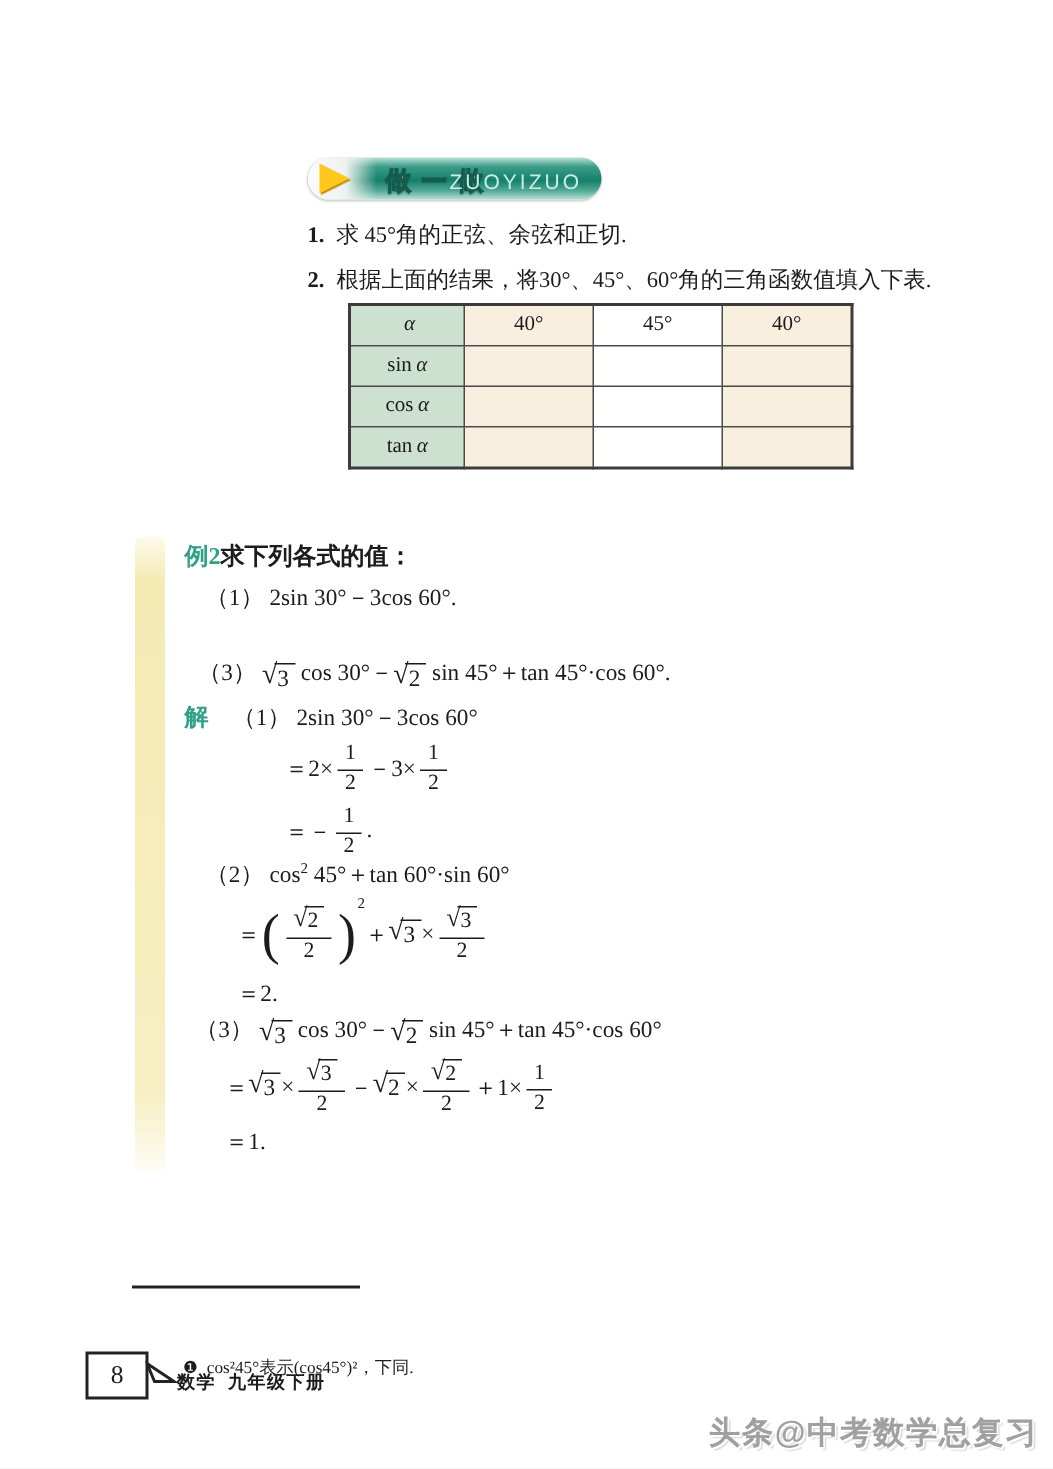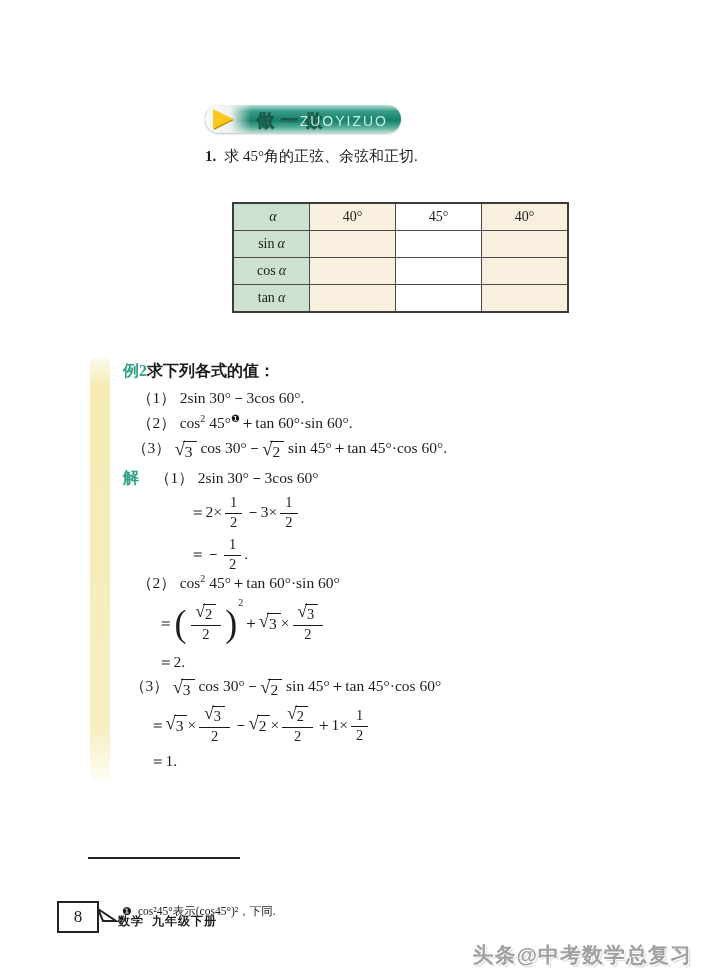--- a/index.html
+++ b/index.html
@@ -106,20 +106,23 @@
     <div class="banner-cap">
       <div class="banner-arrow"></div>
     </div>
     <span class="banner-title">做一做</span>
     <span class="banner-pinyin">ZUOYIZUO</span>
   </div>
 
   <div class="item item1">
     <span class="inum">1.</span><span>求 45°角的正弦、余弦和正切.</span>
   </div>
+  <div class="item item2">
+    <span class="inum">2.</span><span>根据上面的结果，将30°、45°、60°角的三角函数值填入下表.</span>
+  </div>
 
   <table class="trig">
     <tbody>
         <tr>
       <th class="c-label"><i class="alpha">α</i></th>
       <th class="c-cream">40°</th>
       <th class="c-white">45°</th>
       <th class="c-cream">40°</th>
     </tr>
     <tr>
@@ -143,21 +146,20 @@
   </tbody>
     </table>
 
   <div class="ybar"></div>
 
   <div class="ex-head">
     <span class="teal">例2</span><span class="ex-title">求下列各式的值：</span>
   </div>
 
   <div class="mline p1"><span class="mt">（1） 2sin 30°－3cos 60°.</span></div>
-  <div class="mline p2"><span class="mt">（2） cos</span><sup>2</sup><span class="mt"> 45°</span><span class="fnm">❶</span><span class="mt">＋tan 60°·sin 60°.</span></div>
   <div class="mline p3"><span class="mt">（3） </span><span class="sqrt">
         <span class="rad">√</span>
         <span class="vin">3</span>
       </span><span class="mt"> cos 30°－</span><span class="sqrt">
         <span class="rad">√</span>
         <span class="vin">2</span>
       </span><span class="mt"> sin 45°＋tan 45°·cos 60°.</span></div>
 
   <div class="mline s0">
     <span class="teal">解</span><span><span class="mt">（1） 2sin 30°－3cos 60°</span></span>

